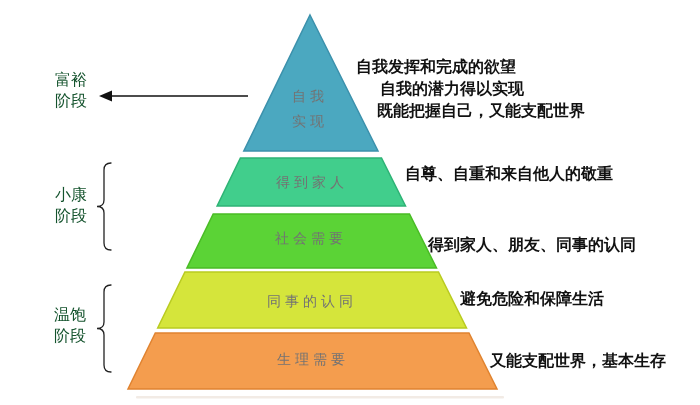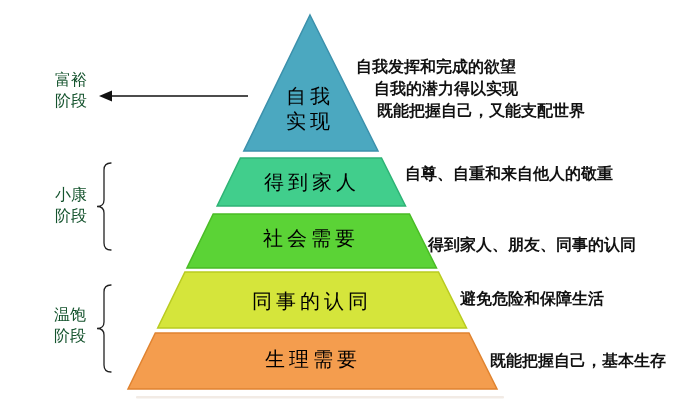--- a/index.html
+++ b/index.html
@@ -8,37 +8,37 @@
     width:700px;height:405px;
     background:#fff;
     font-family:"DejaVu Sans","Liberation Sans",sans-serif;
     color:#111;
     overflow:hidden;
   }
   .pyramid-svg{position:absolute;left:0;top:0;}
   .layer-label{
     position:absolute;
     transform:translateX(-50%);
-    font-size:20px;
+    font-size:14px;
     letter-spacing:4px;
     line-height:25px;
-    color:#000000;
+    color:#737373;
     text-align:center;
     white-space:nowrap;
   }
   .annotation{
     position:absolute;
     font-size:16px;
     line-height:22px;
     color:#111;
     white-space:nowrap;
     font-weight:bold;
   }
   .annotation .ln1{margin-left:0;}
-  .annotation .ln2{margin-left:18px;}
+  .annotation .ln2{margin-left:24px;}
   .annotation .ln3{margin-left:21px;}
   .stage-label{
     position:absolute;
     transform:translateX(-50%);
     font-size:16px;
     line-height:21px;
     color:#14532d;
     text-align:center;
     white-space:nowrap;
   }
@@ -78,21 +78,21 @@
   <div class="layer-label" style="left:313px;top:347px;">生理需要</div>
 
   <div class="annotation" style="left:356px;top:56px;">
     <div class="ln1">自我发挥和完成的欲望</div>
     <div class="ln2">自我的潜力得以实现</div>
     <div class="ln3">既能把握自己，又能支配世界</div>
   </div>
   <div class="annotation" style="left:405px;top:163px;">自尊、自重和来自他人的敬重</div>
   <div class="annotation" style="left:428px;top:234px;">得到家人、朋友、同事的认同</div>
   <div class="annotation" style="left:460px;top:288px;">避免危险和保障生活</div>
-  <div class="annotation" style="left:490px;top:350px;">既能把握自己，基本生存</div>
+  <div class="annotation" style="left:490px;top:350px;">又能支配世界，基本生存</div>
 
   <div class="stage-label" style="left:71px;top:69px;">
     <div>富裕</div>
     <div>阶段</div>
   </div>
   <div class="stage-label" style="left:71px;top:184px;text-align:right;">
     <div>小康</div>
     <div>阶段</div>
   </div>
   <div class="stage-label" style="left:70px;top:304px;">

